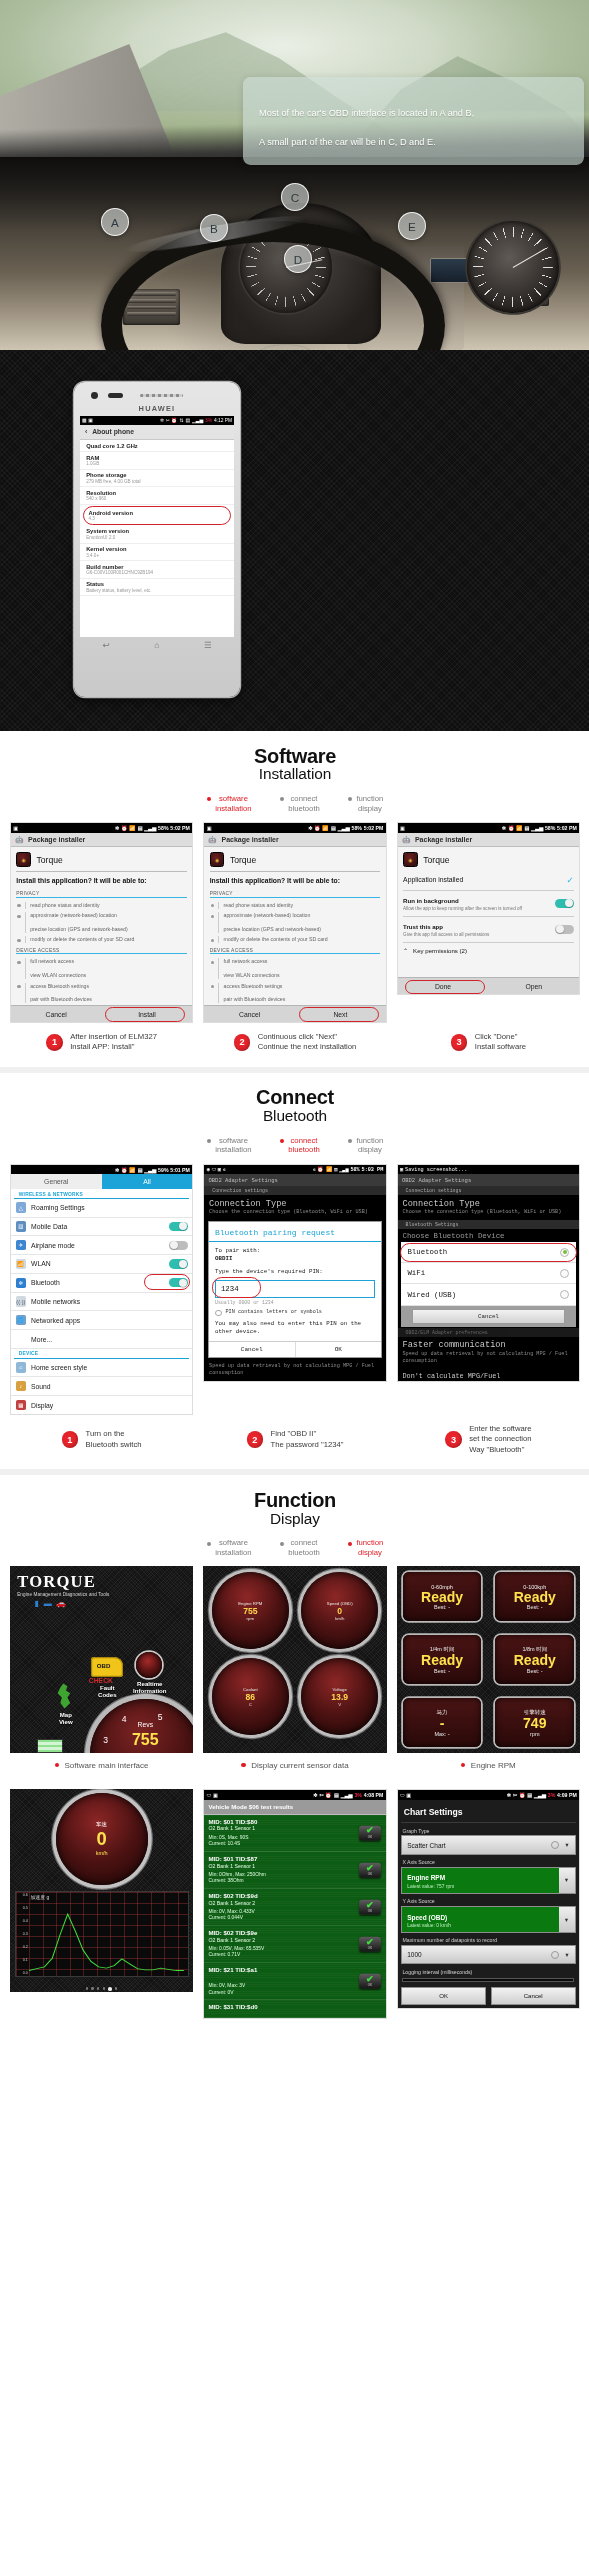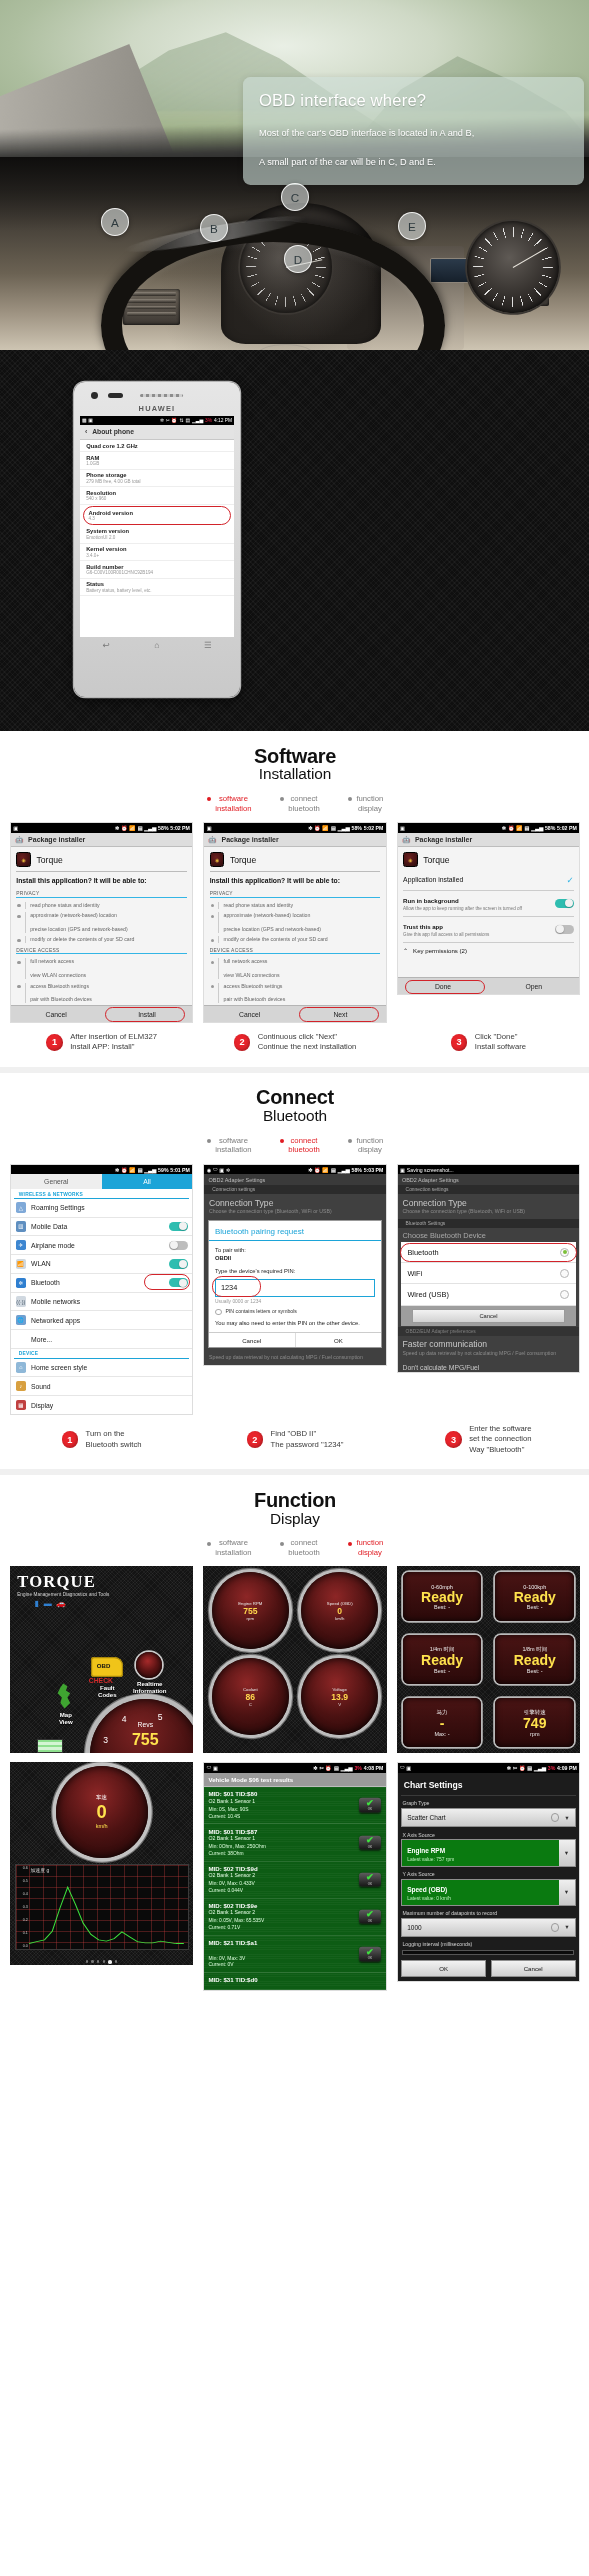--- a/index.html
+++ b/index.html
@@ -176,21 +176,21 @@
   .tabs2 .a { background:#eee; color:#555; }
   .tabs2 .b { background:#1ca4d8; color:#fff; }
   .grp { font-size:4.9px; font-weight:bold; color:#1ca4d8; padding:2.5px 4.3px 1.2px 4.3px; border-bottom:1.2px solid #1ca4d8; margin:0 3.7px; letter-spacing:0.2px; }
   .srow { display:flex; align-items:center; gap:4.9px; padding:3.7px 4.9px; border-bottom:0.6px solid #e6e6e6; position:relative; }
   .srow .ic { width:10.4px; height:10.4px; border-radius:1.8px; flex:none; display:flex; align-items:center; justify-content:center; font-size:5.5px; color:#fff; }
   .srow .lb { font-size:6.8px; color:#222; }
   .srow .sw { margin-left:auto; }
   .srow.hl::after { content:''; position:absolute; right:2.5px; top:0.6px; width:44px; height:14px; border:1.5px solid #d2232a; border-radius:8.6px; }
 
   
-  .dk { background:#404040; color:#ccc; }
+  .dk { background:#000000; color:#ccc;font-family:Liberation Mono, monospace; }
   .dk .appbar2 { background:#3a3a3a; color:#bdbdbd; font-size:5.5px; padding:2.5px 4.3px; }
   .dk .sub { background:#2b2b2b; color:#aaa; font-size:4.9px; padding:1.8px 4.3px 1.8px 8px; }
   .dk .h1 { font-size:8.6px; color:#c9c9c9; padding:3.7px 4.9px 0.6px 4.9px; }
   .dk .p1 { font-size:5.2px; color:#8b8b8b; padding:0 4.9px 3.7px 4.9px; line-height:1.35; }
 
   .dlg { background:#fff; margin:1.2px 3.7px; border:0.6px solid #999; }
   .dlg .dt { color:#1ca4d8; font-size:8px; padding:5.5px 6.1px 4.3px 6.1px; border-bottom:1.2px solid #1ca4d8; }
   .dlg .db { padding:4.9px 6.1px; font-size:5.8px; color:#222; line-height:1.45; }
   .pinbox { border:1.2px solid #1ca4d8; padding:2.5px 4.9px; font-size:7.4px; color:#111; margin:3.7px 0 1.2px 0; position:relative; }
   .pinbox::after { content:''; position:absolute; left:-3.7px; top:-3.7px; width:47px; height:18.4px; border:1.5px solid #d2232a; border-radius:9.8px; }
@@ -331,21 +331,20 @@
     </div>
     <div class="gauge-r">
       <div class="gauge-ticks"></div>
       <div class="needle" style="transform:rotate(-30deg);"></div>
     </div>
     <div class="wheel"></div>
     <div class="wheel-hl"></div>
     <div class="logo-wheel"></div>
 
     <div class="callout">
-      <h2>OBD interface where?</h2>
       <p>Most of the car's OBD interface is located in A and B,</p>
       <p>A small part of the car will be in C, D and E.</p>
     </div>
 
     <div class="marker" style="left:101px; top:208px;">
         <span>A</span>
       </div>
     <div class="marker" style="left:200px; top:214px;">
         <span>B</span>
       </div>
@@ -978,20 +977,34 @@
           </div>
           <div class="rcard">
             <span class="rt">引擎转速</span>
             <span class="rv">749</span>
             <span class="rb">rpm</span>
           </div>
         </div>
       </div>
     </div>
 
+    <div class="fd-caps">
+      <div class="fd-cap">
+          <span class="d"></span>
+          <span class="t">Software main interface</span>
+        </div>
+      <div class="fd-cap">
+          <span class="d"></span>
+          <span class="t">Display current sensor data</span>
+        </div>
+      <div class="fd-cap">
+          <span class="d"></span>
+          <span class="t">Engine RPM</span>
+        </div>
+    </div>
 
     <div class="fd-grid">
 
       <div class="fd">
         <div class="carbon speed-panel">
           <div class="speed-dial">
             <span style="font-size:5.5px;">车速</span>
             <span style="font-size:18.4px; color:#ffe24d; font-weight:bold;">0</span>
             <span style="font-size:5.5px; color:#ffe24d;">km/h</span>
           </div>

